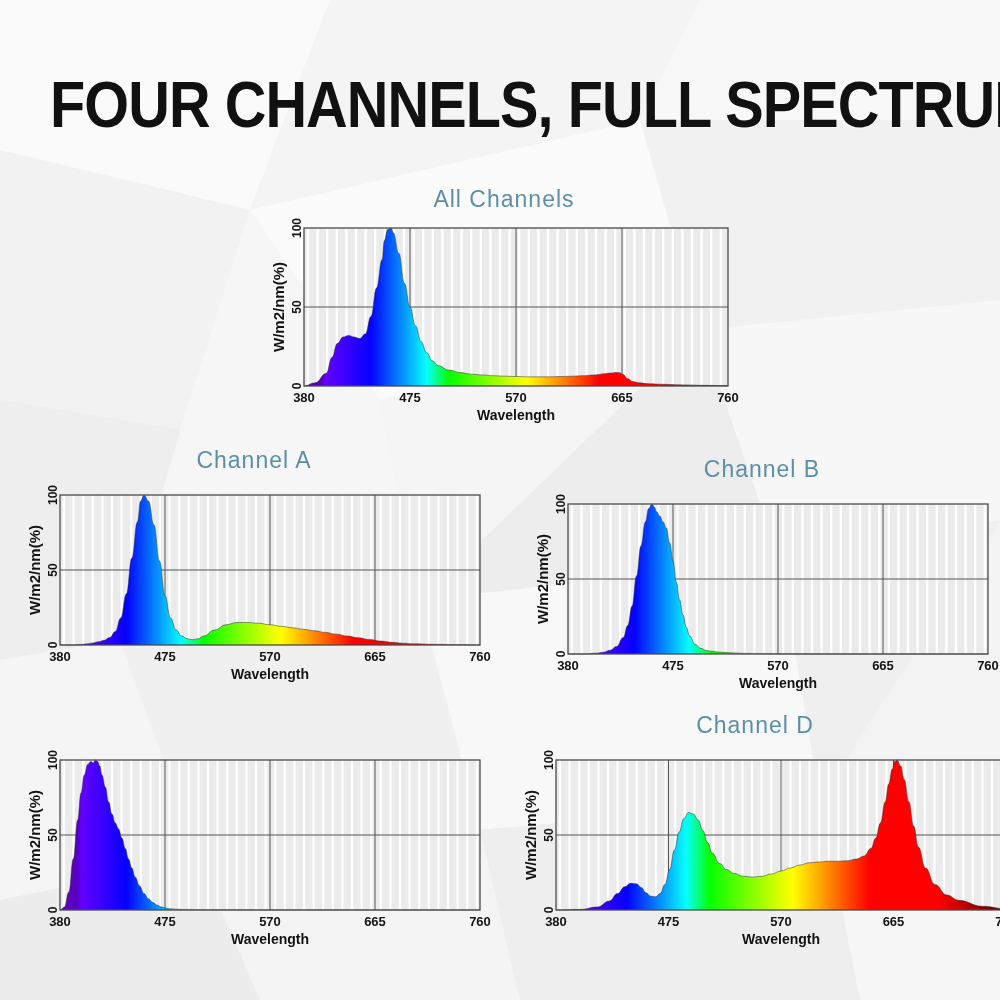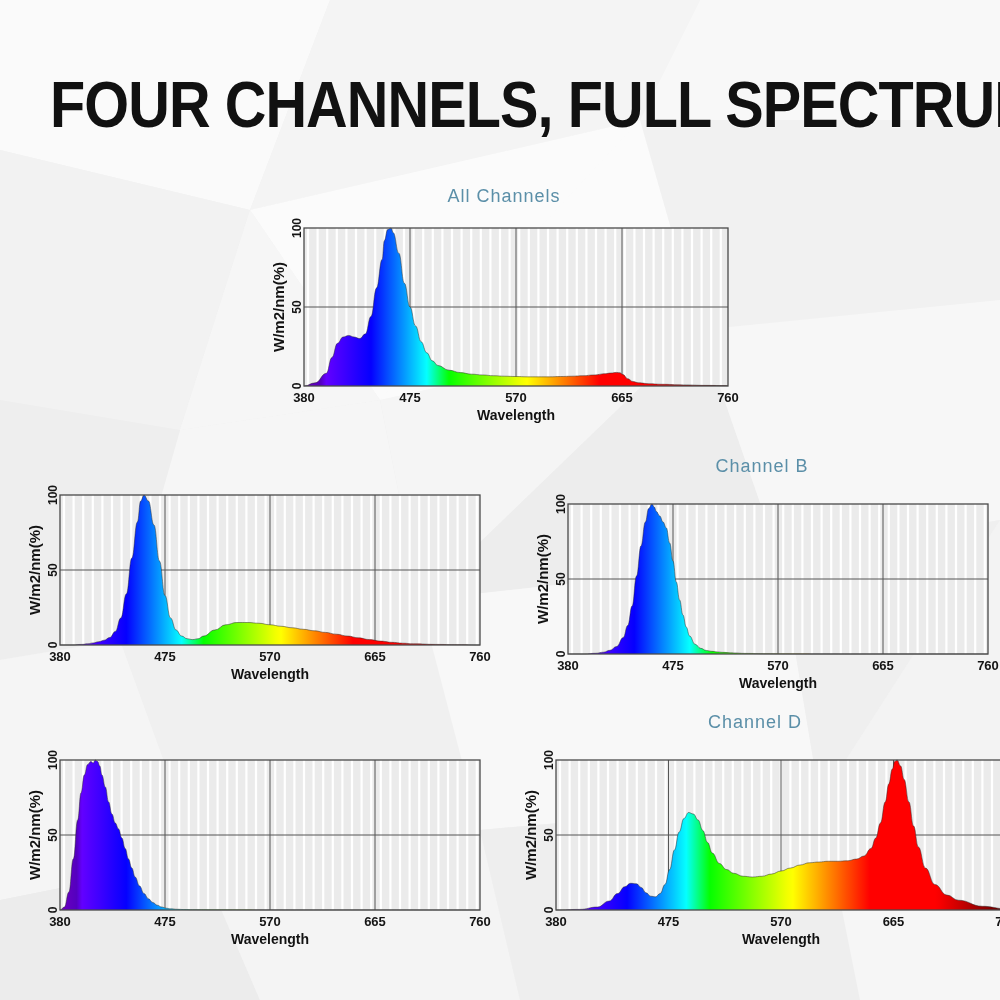--- a/index.html
+++ b/index.html
@@ -23,21 +23,21 @@
     transform:scaleX(0.90);
     white-space:nowrap;
     text-shadow:0 1px 0 rgba(255,255,255,.5);
   }
 
   .chart{position:absolute;}
   .chart-title{
     position:absolute;left:0;top:0;width:100%;
     text-align:center;
     color:#5b8fa8;
-    font-size:18px;
+    font-size:23px;
     letter-spacing:1px;
     white-space:nowrap;
   }
   .chart svg{display:block;position:absolute;left:0;}
 </style>
 </head>
 <body>
 
 <svg id="bg" viewBox="0 0 1000 1000" preserveAspectRatio="none" aria-hidden="true">
   <rect x="0" y="0" width="1000" height="1000" fill="#f0f0f0"></rect>
@@ -218,20 +218,21 @@
         <text x="12" y="121" text-anchor="middle" font-size="15" font-weight="bold" fill="#121212" font-family="&quot;Liberation Sans&quot;,sans-serif" transform="rotate(-90 12 121)" dominant-baseline="middle">W/m2/nm(%)</text>
         <text x="36" y="216" text-anchor="middle" font-size="13" font-weight="bold" fill="#141414" font-family="&quot;Liberation Sans&quot;,sans-serif">380</text>
         <text x="142" y="216" text-anchor="middle" font-size="13" font-weight="bold" fill="#141414" font-family="&quot;Liberation Sans&quot;,sans-serif">475</text>
         <text x="248" y="216" text-anchor="middle" font-size="13" font-weight="bold" fill="#141414" font-family="&quot;Liberation Sans&quot;,sans-serif">570</text>
         <text x="354" y="216" text-anchor="middle" font-size="13" font-weight="bold" fill="#141414" font-family="&quot;Liberation Sans&quot;,sans-serif">665</text>
         <text x="460" y="216" text-anchor="middle" font-size="13" font-weight="bold" fill="#141414" font-family="&quot;Liberation Sans&quot;,sans-serif">760</text>
         <text x="248" y="234" text-anchor="middle" font-size="14" font-weight="bold" fill="#121212" font-family="&quot;Liberation Sans&quot;,sans-serif">Wavelength</text>
       </svg>
     </div>
     <div class="chart" style="left: 14px; top: 447px; width: 480px; height: 244px;">
+      <div class="chart-title">Channel  A</div>
       <svg width="480" height="244" viewBox="0 0 480 244" style="top: 0px;">
         <rect x="46" y="48" width="420" height="150" fill="#ebebeb"></rect>
         <g stroke="#ffffff" stroke-width="2.2">
           <line x1="50.0" y1="48" x2="50.0" y2="198"></line>
           <line x1="59.6" y1="48" x2="59.6" y2="198"></line>
           <line x1="69.2" y1="48" x2="69.2" y2="198"></line>
           <line x1="78.8" y1="48" x2="78.8" y2="198"></line>
           <line x1="88.4" y1="48" x2="88.4" y2="198"></line>
           <line x1="98.0" y1="48" x2="98.0" y2="198"></line>
           <line x1="107.6" y1="48" x2="107.6" y2="198"></line>

